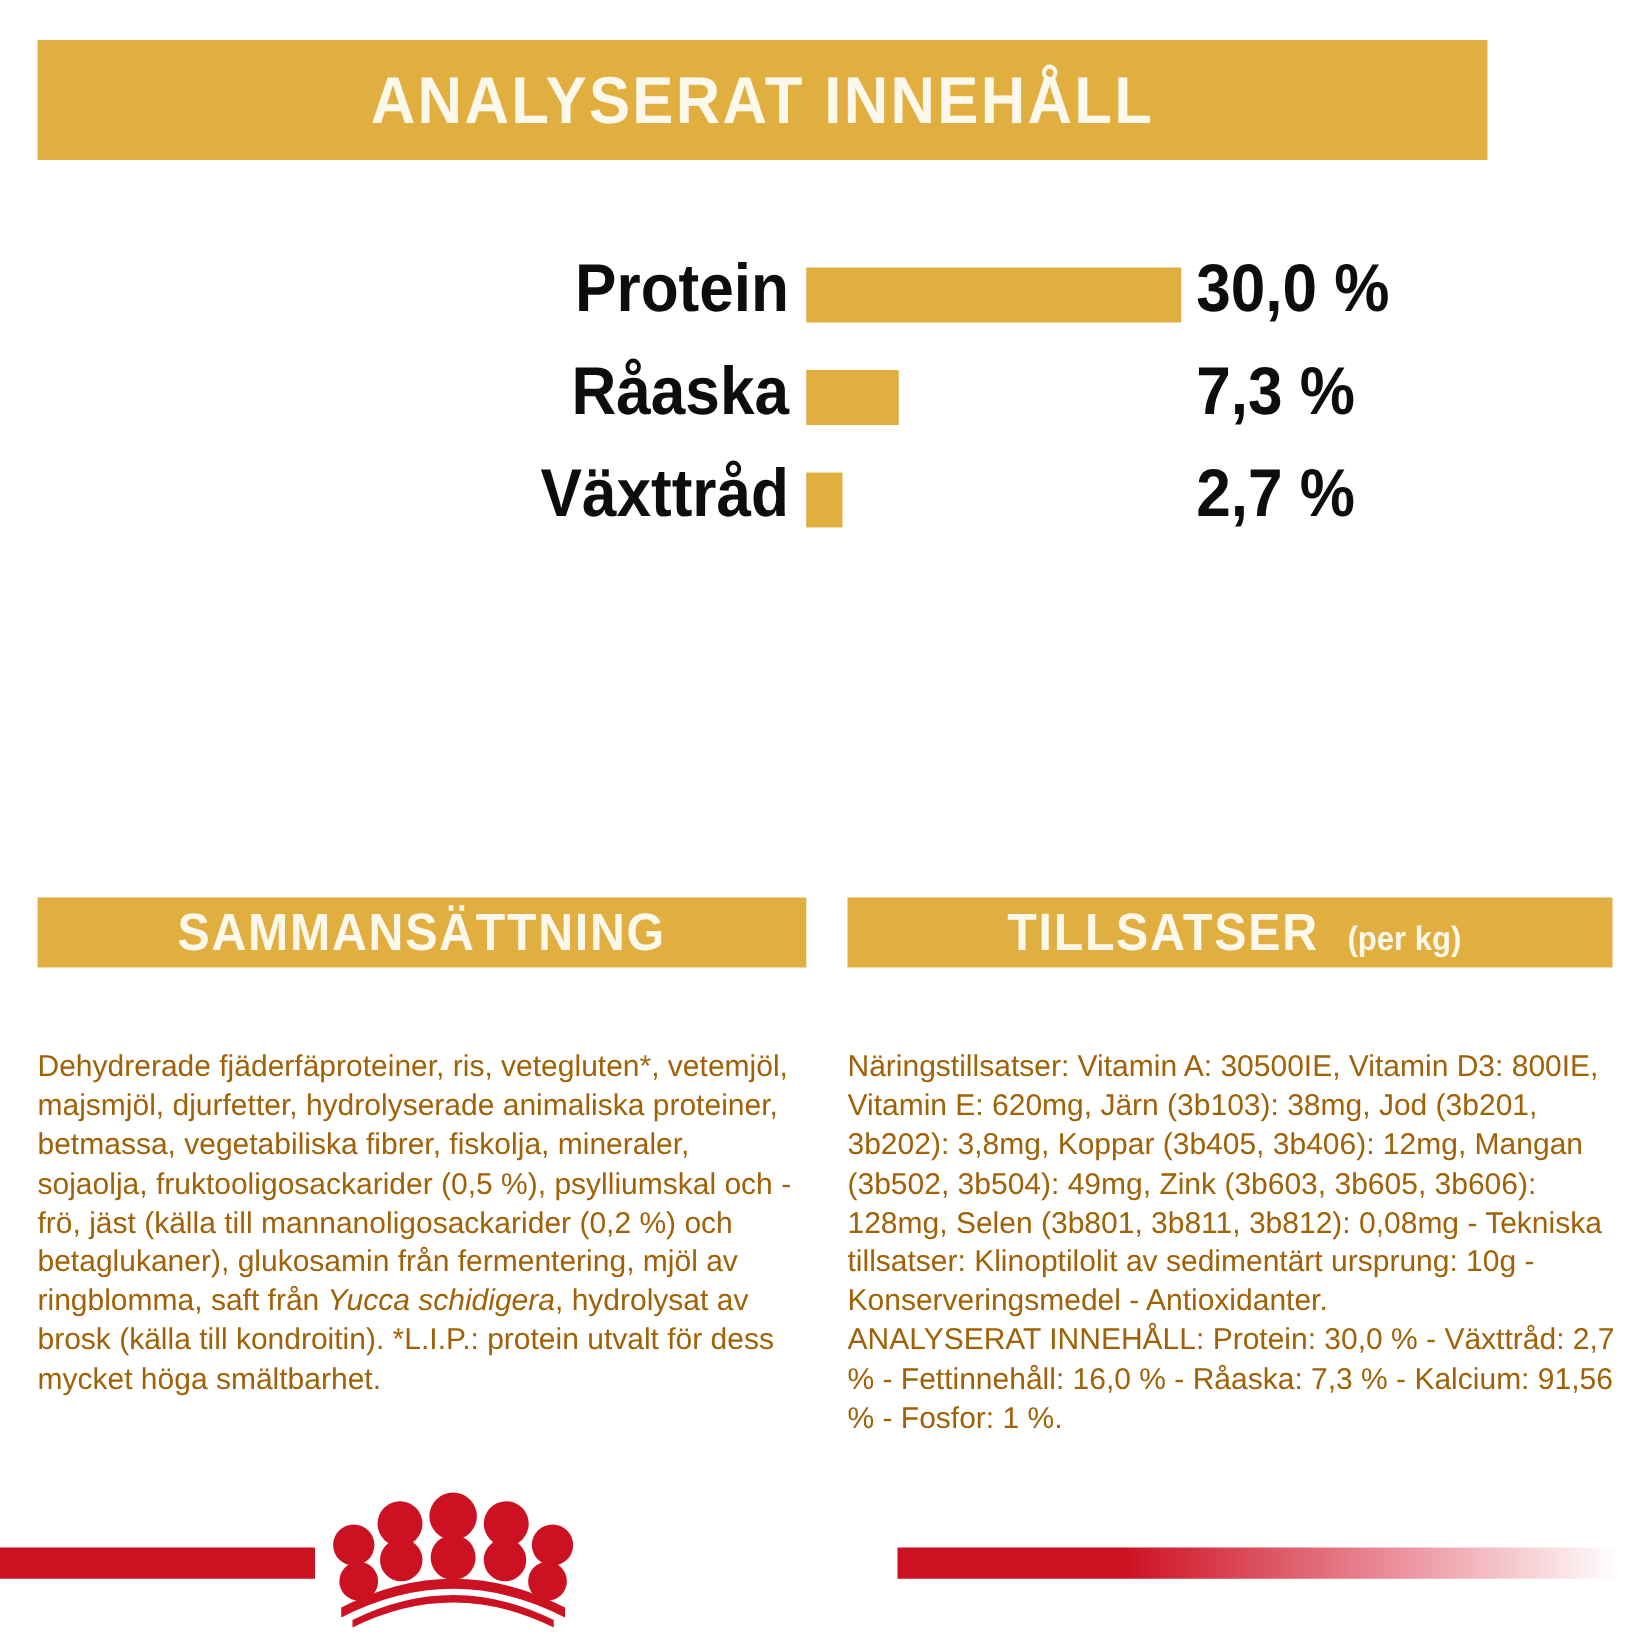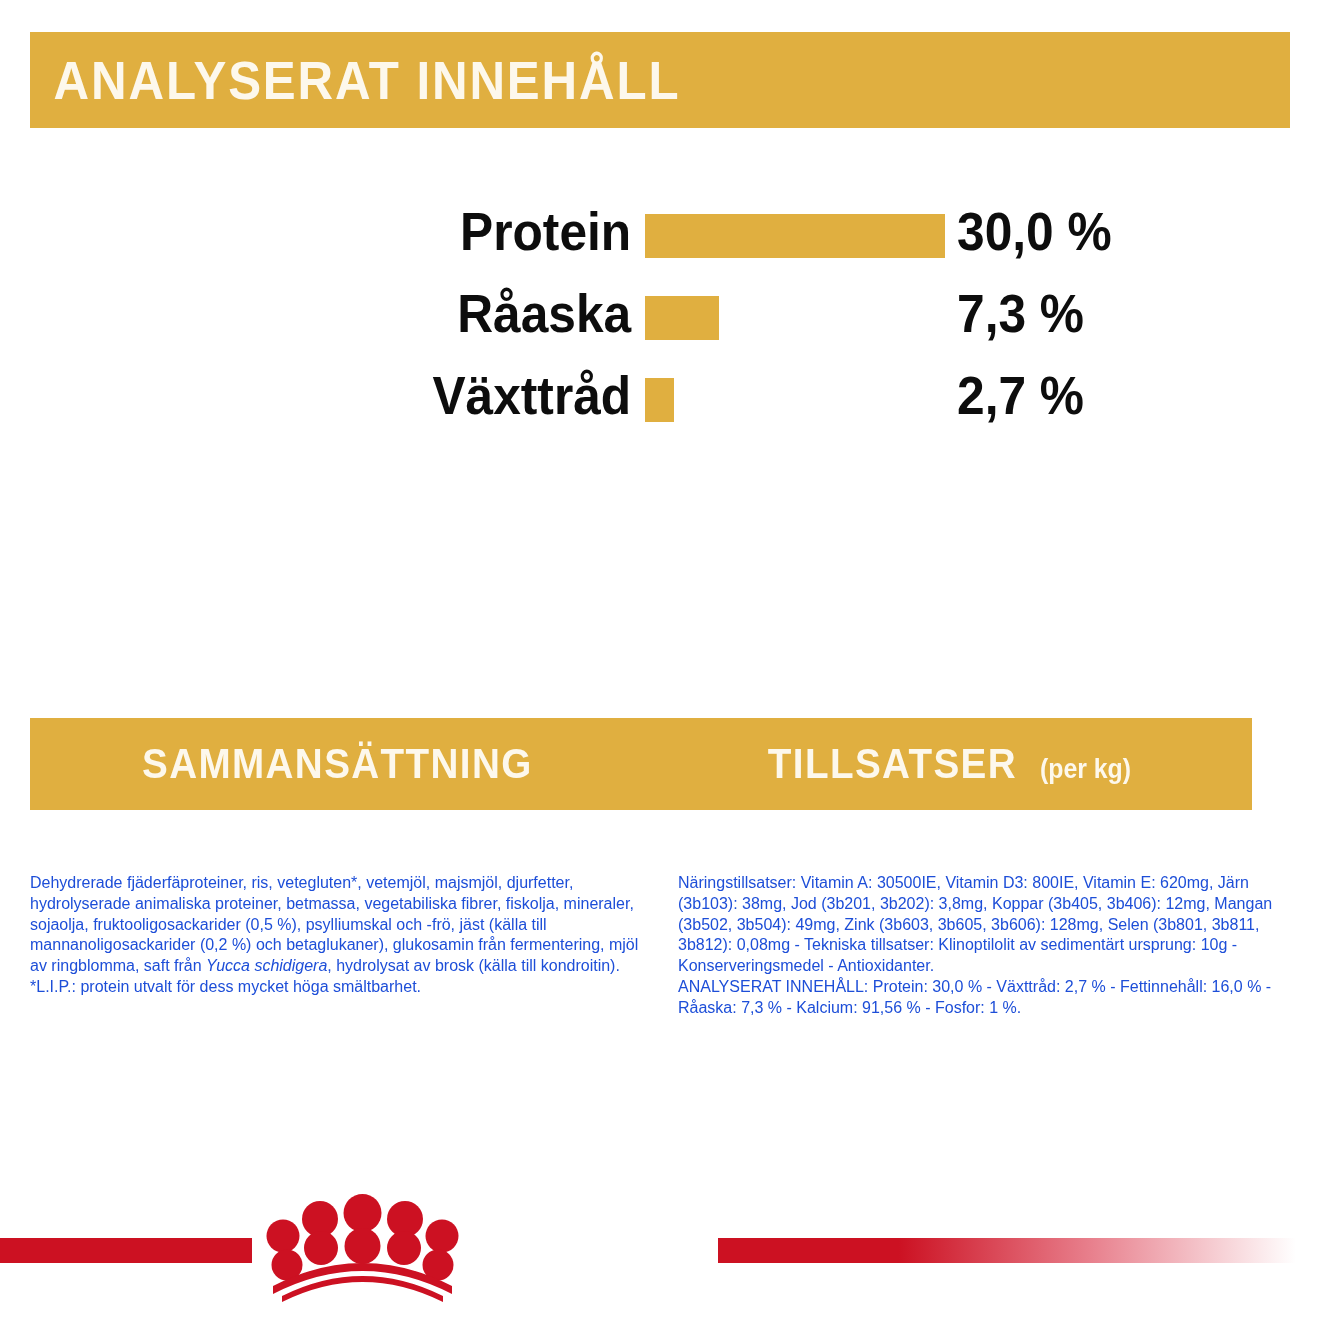--- a/index.html
+++ b/index.html
@@ -8,23 +8,23 @@
     background:#ffffff;
     font-family:"Liberation Sans", sans-serif;
     overflow:hidden;
     position:relative;
   }
 
   
   .banner{
     position:absolute;
     left:30px; top:32px;
-    width:1260px; height:96px;
+    width:1160px; height:96px;
     background:#e0af40;
-    display:flex; align-items:center; justify-content:flex-start;
+    display:flex; align-items:center; justify-content:center;
   }
   .banner-title{
     color:#fdf8ec;
     font-size:53px;
     font-weight:bold;
     letter-spacing:2.0px;
     transform:scaleX(0.93);
     font-family:"Liberation Sans", sans-serif;
     line-height:1;
   }
@@ -70,28 +70,28 @@
     white-space:nowrap;
     transform:scaleX(0.92);
     transform-origin:left center;
     margin-left:-6px;
     line-height:1;
   }
 
   
   .sec-head{
     position:absolute;
-    height:92px;
+    height:56px;
     background:#e0af40;
     display:flex;
     align-items:center;
     justify-content:center;
   }
   .sec-head.left{ left:30px; top:718px; width:615px; }
-  .sec-head.right{ left:640px; top:718px; width:612px; }
+  .sec-head.right{ left:678px; top:718px; width:612px; }
   .sec-head-title{
     color:#fdf8ec;
     font-size:42px;
     font-weight:bold;
     letter-spacing:1.5px;
     transform:scaleX(0.92);
     line-height:1;
     white-space:nowrap;
   }
   .sec-head-sub{
@@ -102,24 +102,23 @@
     margin-left:9px;
     line-height:1;
     white-space:nowrap;
   }
   .sec-head-right-inner{ display:flex; align-items:baseline; }
 
   
   .body-col{
     position:absolute;
     top:838px;
-    font-size:16px;
+    font-size:24px;
     line-height:1.30;
-    color:#1d4ed8;
-    margin-top:35px;
+    color:#a16207;
   }
   .body-col.left{ left:30px; width:615px; }
   .body-col.right{ left:678px; width:615px; }
   .body-col p{ margin:0; }
   .ital{ font-style:italic; }
 
   
   .footer{
     position:absolute;
     left:0; top:1186px;

